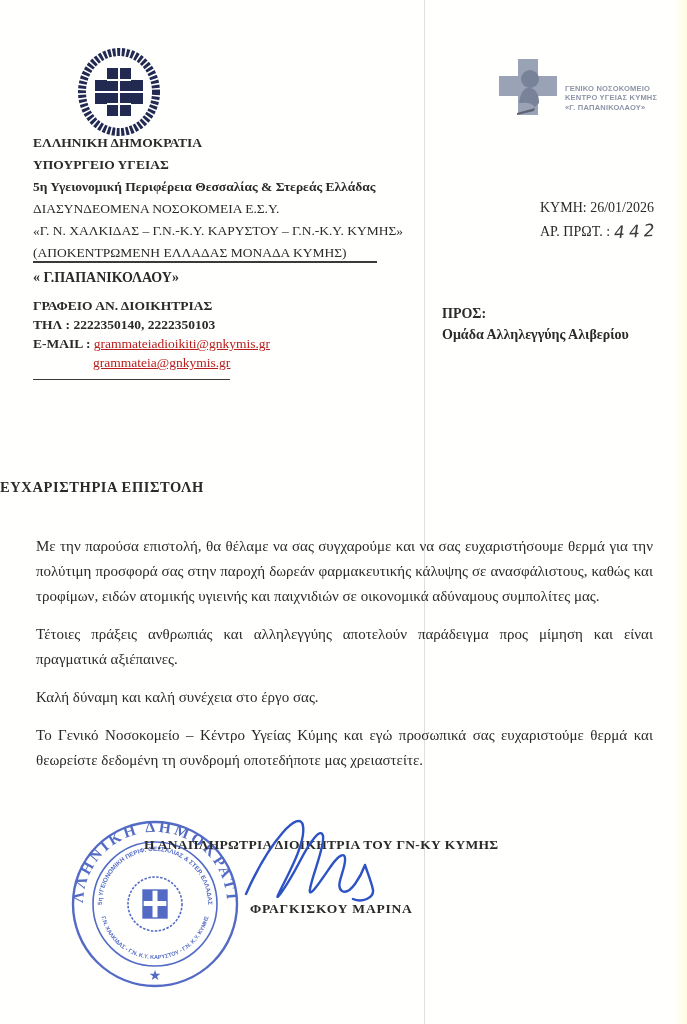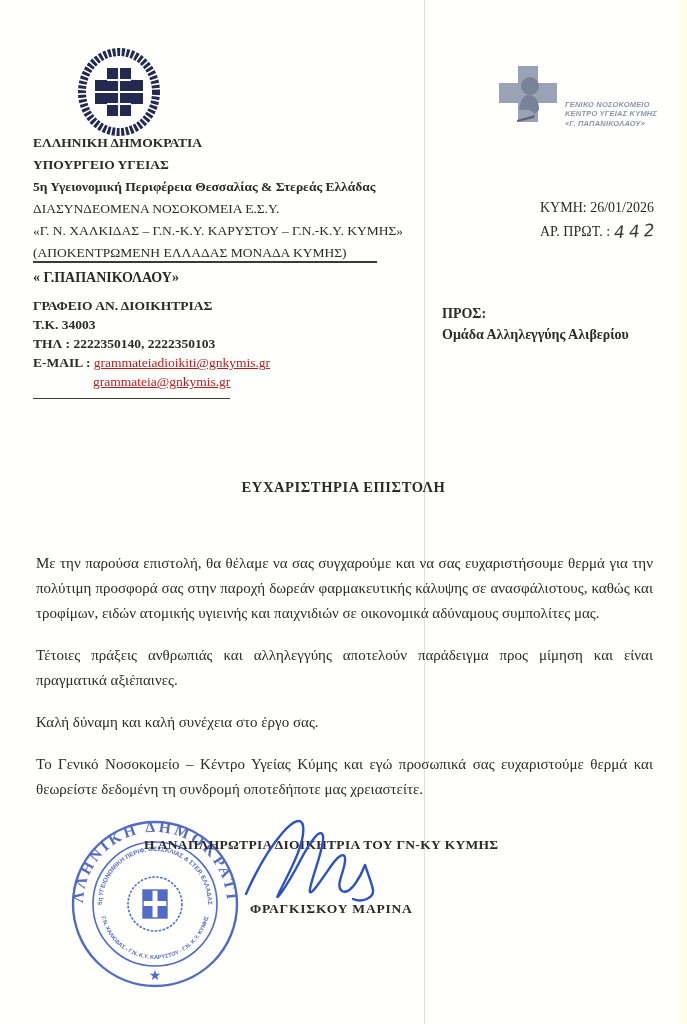--- a/index.html
+++ b/index.html
@@ -12,40 +12,40 @@
     font-family:"Liberation Serif","DejaVu Serif",serif;
     color:#2a2a2a;
   }
   .crease{position:absolute;left:424px;top:0;width:1px;height:100%;background:rgba(170,170,175,.38);}
   .edge-tint{position:absolute;right:0;top:0;width:14px;height:100%;
     background:linear-gradient(to right,rgba(255,252,230,0),rgba(255,250,215,.75));}
   
   .emblem{position:absolute;left:76px;top:48px;width:86px;height:88px;}
   .ministry{position:absolute;left:33px;top:132px;width:430px;font-size:13.5px;line-height:22px;}
   .ministry .b{font-weight:bold;}
-  .hosp-logo{position:absolute;left:497px;top:50px;width:175px;height:78px;display:flex;align-items:flex-end;font-style:italic;}
+  .hosp-logo{position:absolute;left:497px;top:50px;width:175px;height:78px;display:flex;align-items:center;}
   .hosp-logo svg{flex:0 0 auto;}
   .hosp-logo .logo-text{margin-left:6px;margin-top:18px;font-family:"Liberation Sans",sans-serif;
     font-size:7.5px;line-height:9.5px;color:#8d95a8;font-weight:bold;letter-spacing:.2px;}
   .dateblock{position:absolute;left:492px;top:196px;font-size:14px;line-height:23px;margin-left:48px;}
   .proto-num{display:inline-block;font-family:"DejaVu Sans",sans-serif;font-style:italic;
     font-size:17px;letter-spacing:4px;color:#3c3c3c;transform:rotate(-3deg) translateY(1px);}
   
   .rule{position:absolute;left:33px;top:261px;width:344px;height:2px;background:#3a3a3a;}
   .sender{position:absolute;left:33px;top:267px;width:400px;font-size:13.5px;font-weight:bold;line-height:19px;}
   .sender .org{font-size:14px;line-height:21px;}
   .sender .gap{height:8px;}
   .email-link{font-weight:normal;color:#b91c1c;text-decoration:underline;cursor:pointer;}
   .email-row2{display:inline-block;padding-left:60px;border-bottom:1px solid #3a3a3a;padding-bottom:7px;text-decoration:underline;}
   .recipient{position:absolute;left:442px;top:303px;font-size:14px;font-weight:bold;line-height:21px;}
   
-  .title{position:absolute;left:0;top:479px;width:687px;text-align:center;
+  .title{position:absolute;left:0;top:479px;width:687px;text-align:left;
     font-size:14.5px;font-weight:bold;letter-spacing:.6px;}
   .bodytext{position:absolute;left:36px;top:534px;width:617px;font-size:15px;line-height:25px;text-align:justify;}
-  .bodytext p{margin:17px 0 13px 0;}
+  .bodytext p{margin:0 0 13px 0;}
   
   .stamp{position:absolute;left:66px;top:812px;width:178px;height:182px;opacity:.88;}
   .sig-title{position:absolute;left:144px;top:837px;width:420px;font-size:13.5px;font-weight:bold;letter-spacing:.3px;}
   .sig-script{position:absolute;left:232px;top:806px;width:160px;height:104px;}
   .sig-name{position:absolute;left:250px;top:901px;font-size:13.5px;font-weight:bold;letter-spacing:.8px;}
 </style>
 </head>
 <body>
 
 <div class="page">
@@ -94,21 +94,20 @@
       <span class="proto-num">442</span>
     </div>
   </div>
 
   <div class="rule"></div>
 
   <div class="sender">
     <div class="org">« Γ.ΠΑΠΑΝΙΚΟΛΑΟΥ»</div>
     <div class="gap"></div>
     <div>ΓΡΑΦΕΙΟ ΑΝ. ΔΙΟΙΚΗΤΡΙΑΣ</div>
-    <div>Τ.Κ. 34003</div>
     <div>ΤΗΛ : 2222350140, 2222350103</div>
     <div>
       <span>E-MAIL :</span>
       <span class="email-link">grammateiadioikiti@gnkymis.gr</span>
     </div>
     <div class="email-row2">
       <span class="email-link">grammateia@gnkymis.gr</span>
     </div>
   </div>
 

